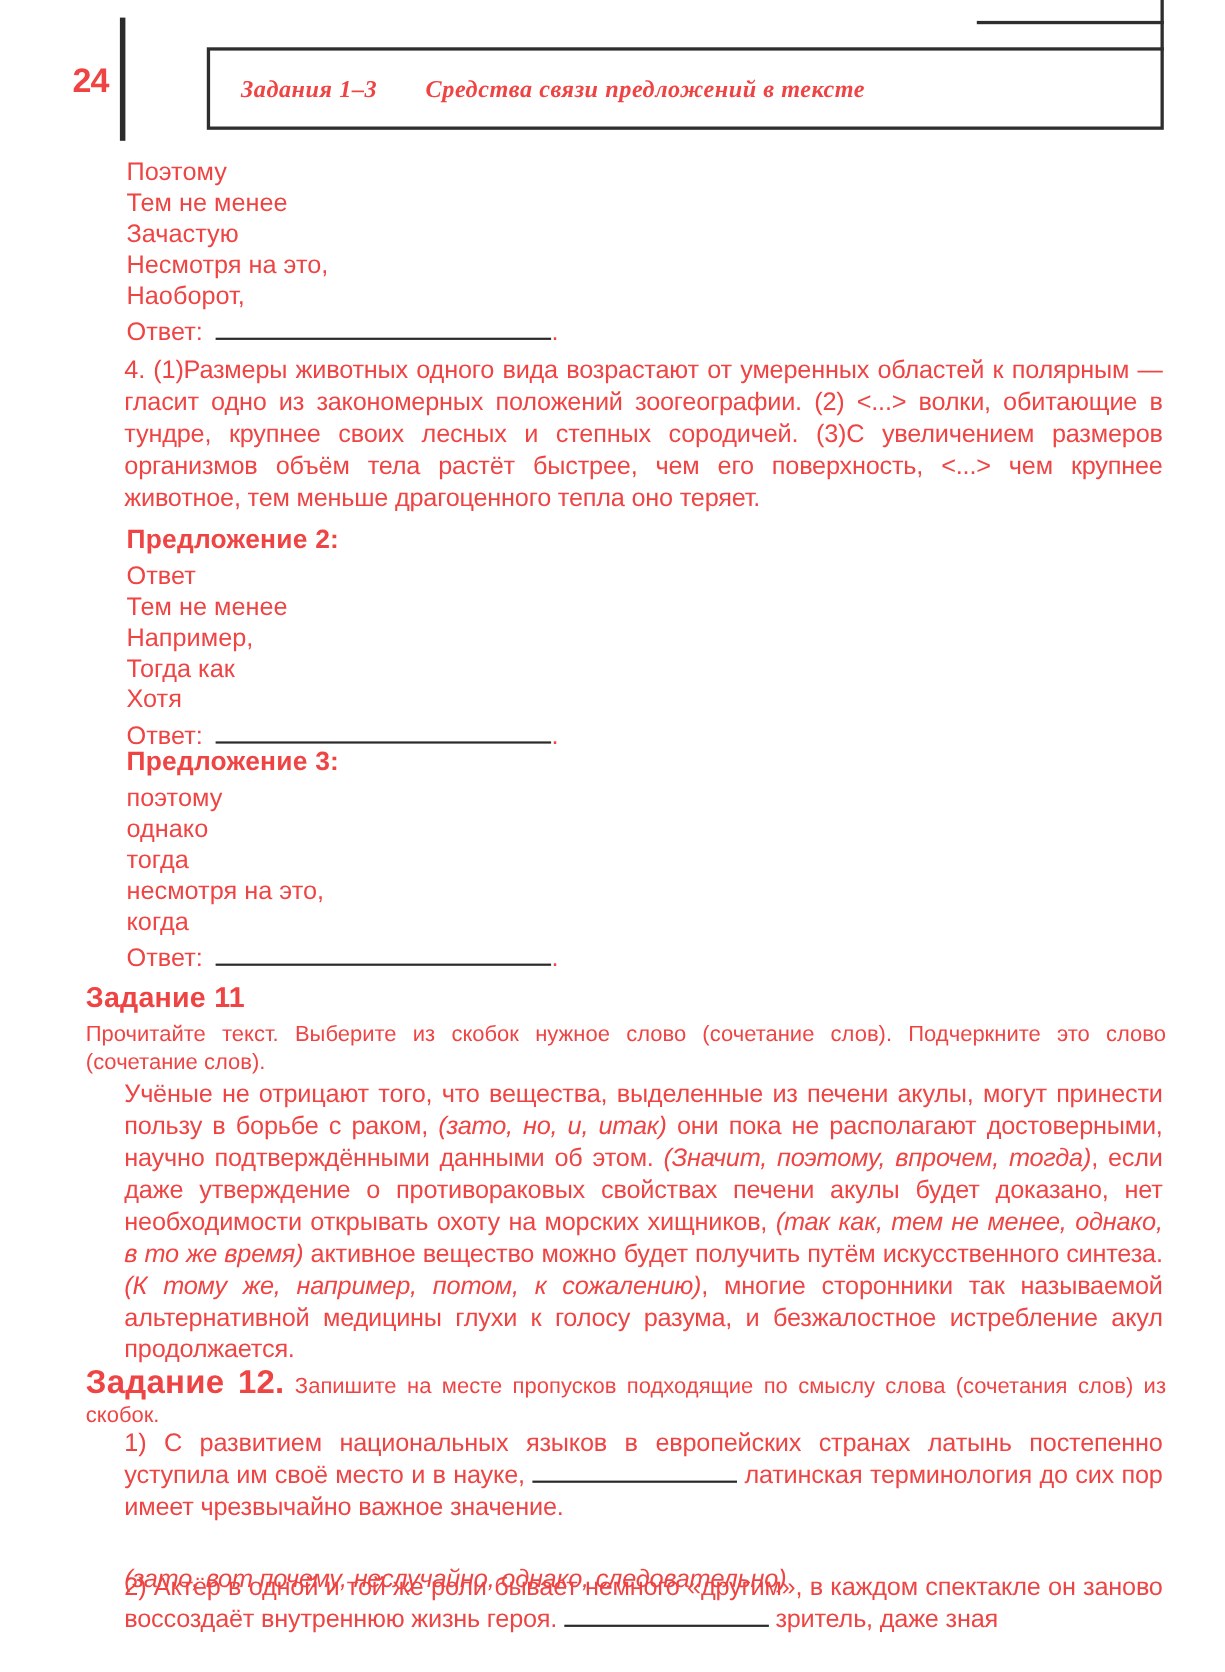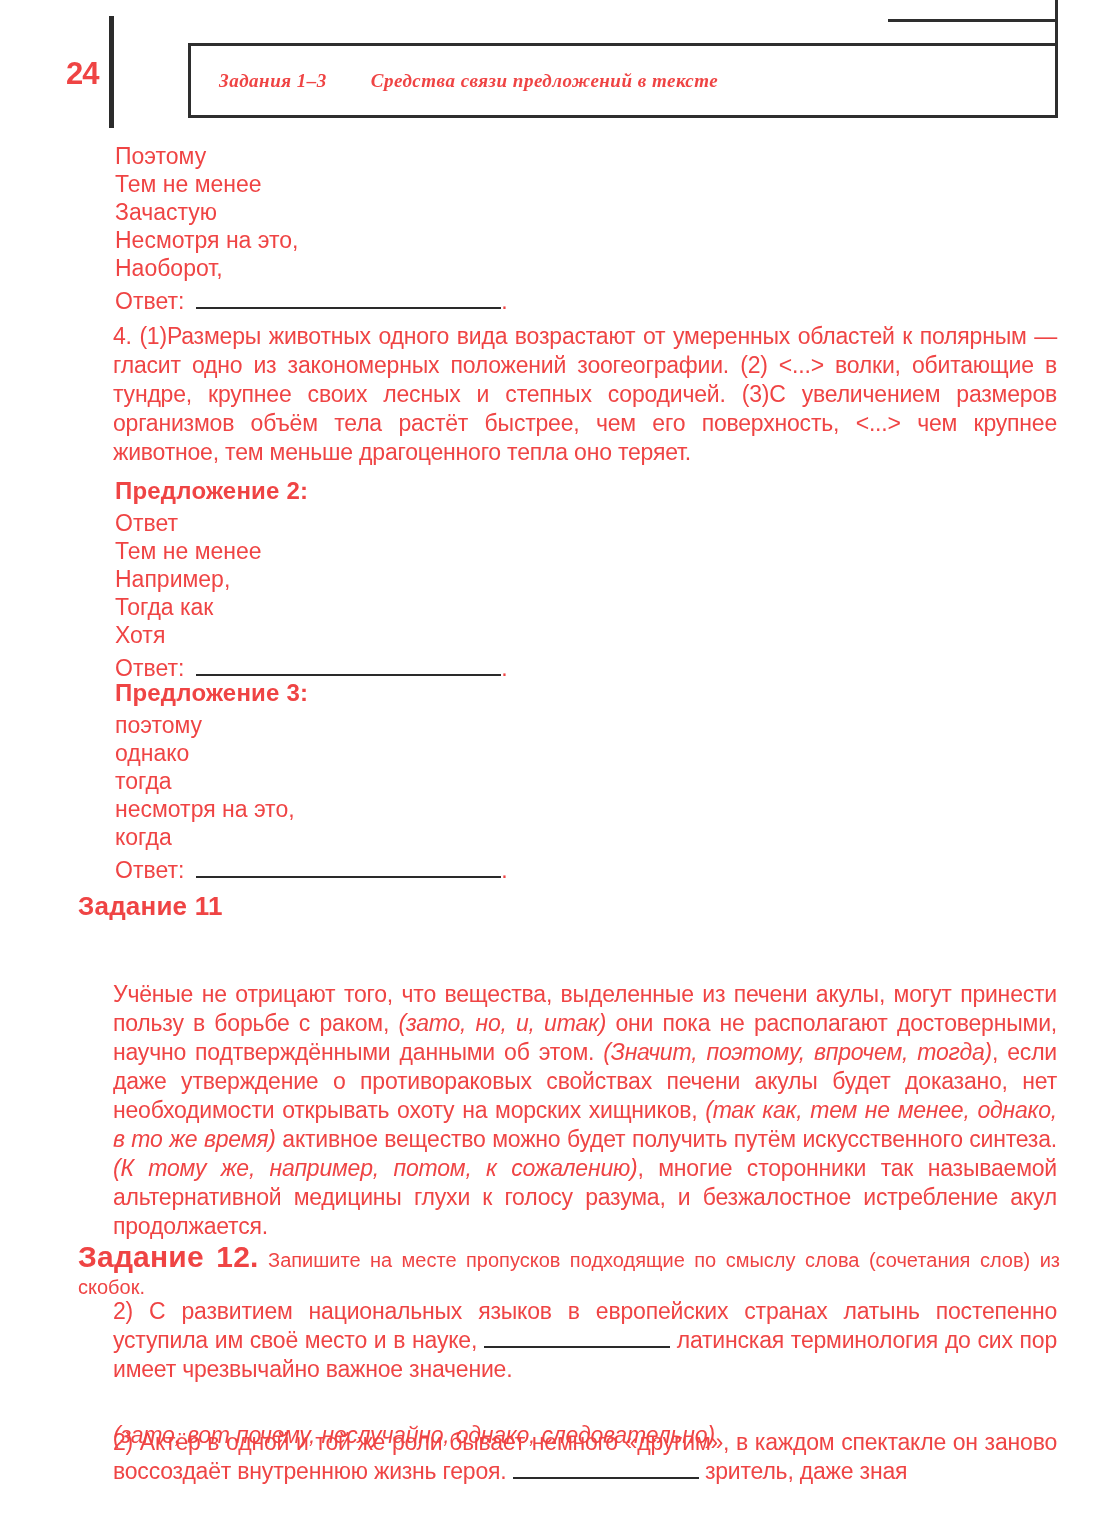--- a/index.html
+++ b/index.html
@@ -12,21 +12,21 @@
 
   
   .pnum { font-family:"Liberation Sans", sans-serif; font-weight:bold; font-size:31px; letter-spacing:-1px; }
   .vrule { width:5px; background:#2b2b2b; }
   .art-v { width:3px; background:#2e2e2e; }
   .art-h { height:3px; background:#2e2e2e; }
   .hbox {
     border:3px solid #2e2e2e; display:flex; align-items:center;
     padding-left:28px; box-sizing:border-box;
     font-family:"Liberation Serif", serif; font-style:italic; font-weight:bold;
-    font-size:19px; letter-spacing:0.5px; white-space:nowrap;
+    font-size:22px; letter-spacing:0.5px; white-space:nowrap;
   }
   .hbox .htitle { margin-left:44px; }
 
   
   .opts { font-size:23px; line-height:28px; }
   .para { font-size:23px; line-height:29px; text-align:justify; letter-spacing:-0.2px; }
   .subhead { font-weight:bold; font-size:24px; letter-spacing:0.2px; }
   .task-head { font-weight:bold; font-size:26px; letter-spacing:0.2px; }
   .instr { font-size:20px; line-height:26px; text-align:justify; }
   .t12 { font-size:20px; line-height:27px; text-align:justify; }
@@ -79,23 +79,24 @@
   <div class="abs opts" style="left:115px; top:711px;">
     <div>поэтому</div>
     <div>однако</div>
     <div>тогда</div>
     <div>несмотря на это,</div>
     <div>когда</div>
     <div class="ansrow"><span>Ответ:</span><span class="ans-line"></span><span>.</span></div>
   </div>
 
   <div class="abs task-head" style="left:78px; top:891px;">Задание 11</div>
+  <div class="abs instr" style="left:78px; top:927px; width:982px;">Прочитайте текст. Выберите из скобок нужное слово (сочетание слов). Подчеркните это слово (сочетание слов).</div>
   <div class="abs para" style="left:113px; top:980px; width:944px;"><span>Учёные не отрицают того, что вещества, выделенные из печени акулы, могут принести пользу в борьбе с раком, </span><span class="it">(зато, но, и, итак)</span><span> они пока не располагают достоверными, научно подтверждёнными данными об этом. </span><span class="it">(Значит, поэтому, впрочем, тогда)</span><span>, если даже утверждение о противораковых свойствах печени акулы будет доказано, нет необходимости открывать охоту на морских хищников, </span><span class="it">(так как, тем не менее, однако, в то же время)</span><span> активное вещество можно будет получить путём искусственного синтеза. </span><span class="it">(К тому же, например, потом, к сожалению)</span><span>, многие сторонники так называемой альтернативной медицины глухи к голосу разума, и безжалостное истребление акул продолжается.</span></div>
 
   <div class="abs t12" style="left:78px; top:1243px; width:982px;">
     <span class="task-head-inline">Задание 12.</span>
     <span>Запишите на месте пропусков подходящие по смыслу слова (сочетания слов) из скобок.</span>
   </div>
-  <div class="abs para" style="left:113px; top:1297px; width:944px;"><span>2) С развитием национальных языков в европейских странах латынь постепенно уступила им своё место и в науке, </span><span class="blank"></span><span> латинская терминология до сих пор имеет чрезвычайно важное значение.</span></div>
+  <div class="abs para" style="left:113px; top:1297px; width:944px;"><span>1) С развитием национальных языков в европейских странах латынь постепенно уступила им своё место и в науке, </span><span class="blank"></span><span> латинская терминология до сих пор имеет чрезвычайно важное значение.</span></div>
   <div class="abs options-line" style="left:113px; top:1422px; width:944px;">(зато, вот почему, неслучайно, однако, следовательно)</div>
   <div class="abs para" style="left:113px; top:1428px; width:944px;"><span>2) Актёр в одной и той же роли бывает немного «другим», в каждом спектакле он заново воссоздаёт внутреннюю жизнь героя. </span><span class="blank"></span><span> зритель, даже зная</span></div>
 
 </div>
 
 </body></html>

